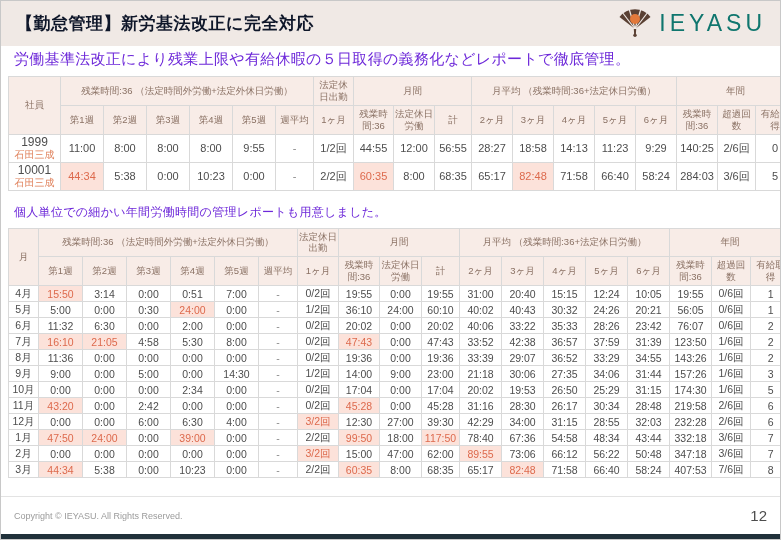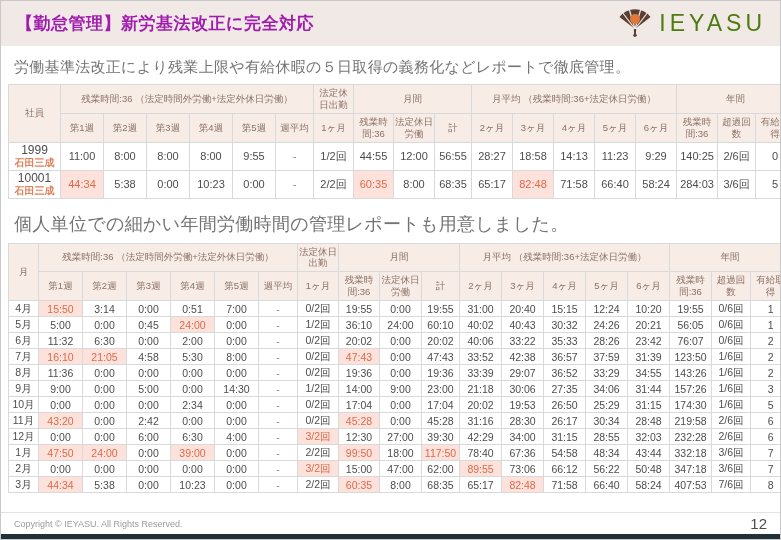--- a/index.html
+++ b/index.html
@@ -1,42 +1,42 @@
 <!DOCTYPE html>
 <html lang="ja"><head>
 <meta charset="utf-8">
 <style>
   * { margin:0; padding:0; box-sizing:border-box; }
   html,body { width:781px; height:540px; }
   body { font-family:"Liberation Sans","DejaVu Sans",sans-serif; background:#fff; }
   .slide { position:relative; width:781px; height:540px; background:#fff; border:1px solid #c8c8c8; overflow:hidden; }
 
   .titlebar { height:45px; background:#f0e9e5; display:flex; align-items:center; justify-content:space-between; padding:0 14px 0 15px; }
-  .title { font-size:17px; font-weight:bold; color:#a21caf; letter-spacing:.5px; }
+  .title { font-size:17px; font-weight:bold; color:#0f172a; letter-spacing:.5px; }
   .logo { display:flex; align-items:center; gap:6px; }
-  .logo-text { font-size:23px; color:#4d7c0f; letter-spacing:4px; font-weight:400; }
-
-  .lead { font-size:15px; color:#737373; margin:12px 0 7px 13px; letter-spacing:.3px; }
-  .lead2 { margin-top:13px; font-size:18px; }
+  .logo-text { font-size:23px; color:#0f766e; letter-spacing:4px; font-weight:400; }
+
+  .lead { font-size:15px; color:#6d28d9; margin:4px 0 7px 13px; letter-spacing:.3px; }
+  .lead2 { margin-top:13px; font-size:12px; }
 
   .table-wrap { width:765px; margin:0 auto; }
   table { border-collapse:collapse; table-layout:fixed; width:765px; background:#fff; }
   th, td { border:1px solid #d9d9d9; text-align:center; vertical-align:middle; overflow:hidden; }
   th { background:#f8ece7; color:#8a7164; font-weight:normal; font-size:9.5px; line-height:1.25; padding:2px 1px; }
   thead tr { height:28px; }
   td { color:#4d4d4d; padding:0 1px; }
   td.hl { background:#fce2da; color:#dd6a4d; }
   td.dash { color:#8a8a8a; }
   #table-0 tbody td { height:28px; font-size:11px; }
   #table-1 tbody td { height:16px; font-size:10.5px; }
   td.rowhead { background:#fff; }
   .emp-id { display:block; font-size:12px; color:#4d4d4d; line-height:1.2; }
-  .emp-name { display:block; font-size:10px; color:#e0825c; line-height:1.2;font-weight:bold; }
-
-  .slide-footer { position:absolute; left:0; right:0; bottom:5px; height:22px; display:flex; align-items:center; justify-content:space-between; padding:0 13px; border-top:1px solid #e3e3e3; background:#fff; }
+  .emp-name { display:block; font-size:10px; color:#e0825c; line-height:1.2; }
+
+  .slide-footer { position:absolute; left:0; right:0; bottom:5px; height:38px; display:flex; align-items:center; justify-content:space-between; padding:0 13px; border-top:1px solid #e3e3e3; background:#fff; }
   .copyright { font-size:9px; color:#9b9b9b; }
   .page-number { font-size:15px; color:#4d4d4d; }
   .bottom-bar { position:absolute; left:0; right:0; bottom:0; height:5px; background:#20313a; }
 </style>
 </head>
 <body>
 
 <div class="slide">
 
   <header class="titlebar">
@@ -233,30 +233,30 @@
             <td>7:00</td>
             <td class="dash">-</td>
             <td>0/2回</td>
             <td>19:55</td>
             <td>0:00</td>
             <td>19:55</td>
             <td>31:00</td>
             <td>20:40</td>
             <td>15:15</td>
             <td>12:24</td>
-            <td>10:20</td>
+            <td>10:05</td>
             <td>19:55</td>
             <td>0/6回</td>
             <td>1</td>
           </tr>
           <tr>
             <td class="rowhead">5月</td>
             <td>5:00</td>
             <td>0:00</td>
-            <td>0:45</td>
+            <td>0:30</td>
             <td class="hl">24:00</td>
             <td>0:00</td>
             <td class="dash">-</td>
             <td>1/2回</td>
             <td>36:10</td>
             <td>24:00</td>
             <td>60:10</td>
             <td>40:02</td>
             <td>40:43</td>
             <td>30:32</td>

